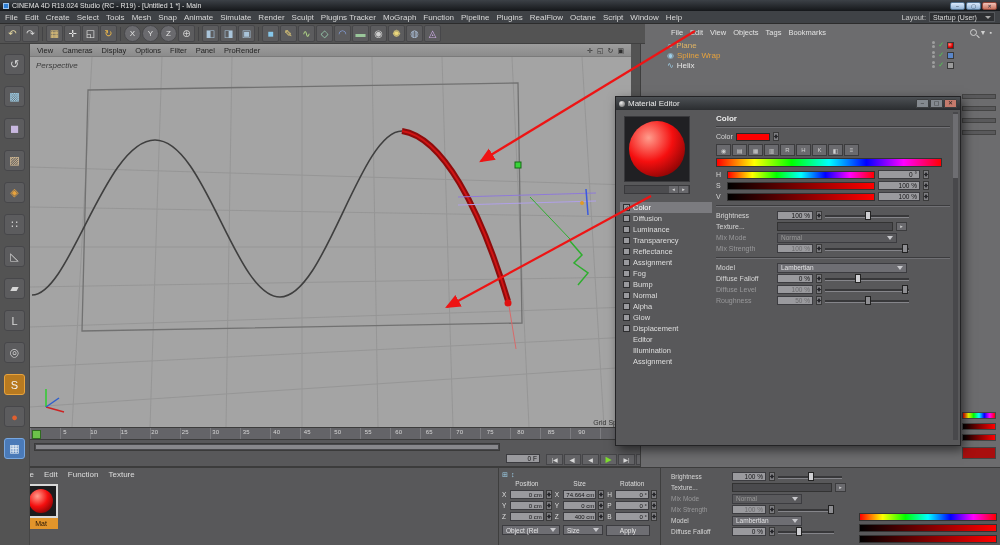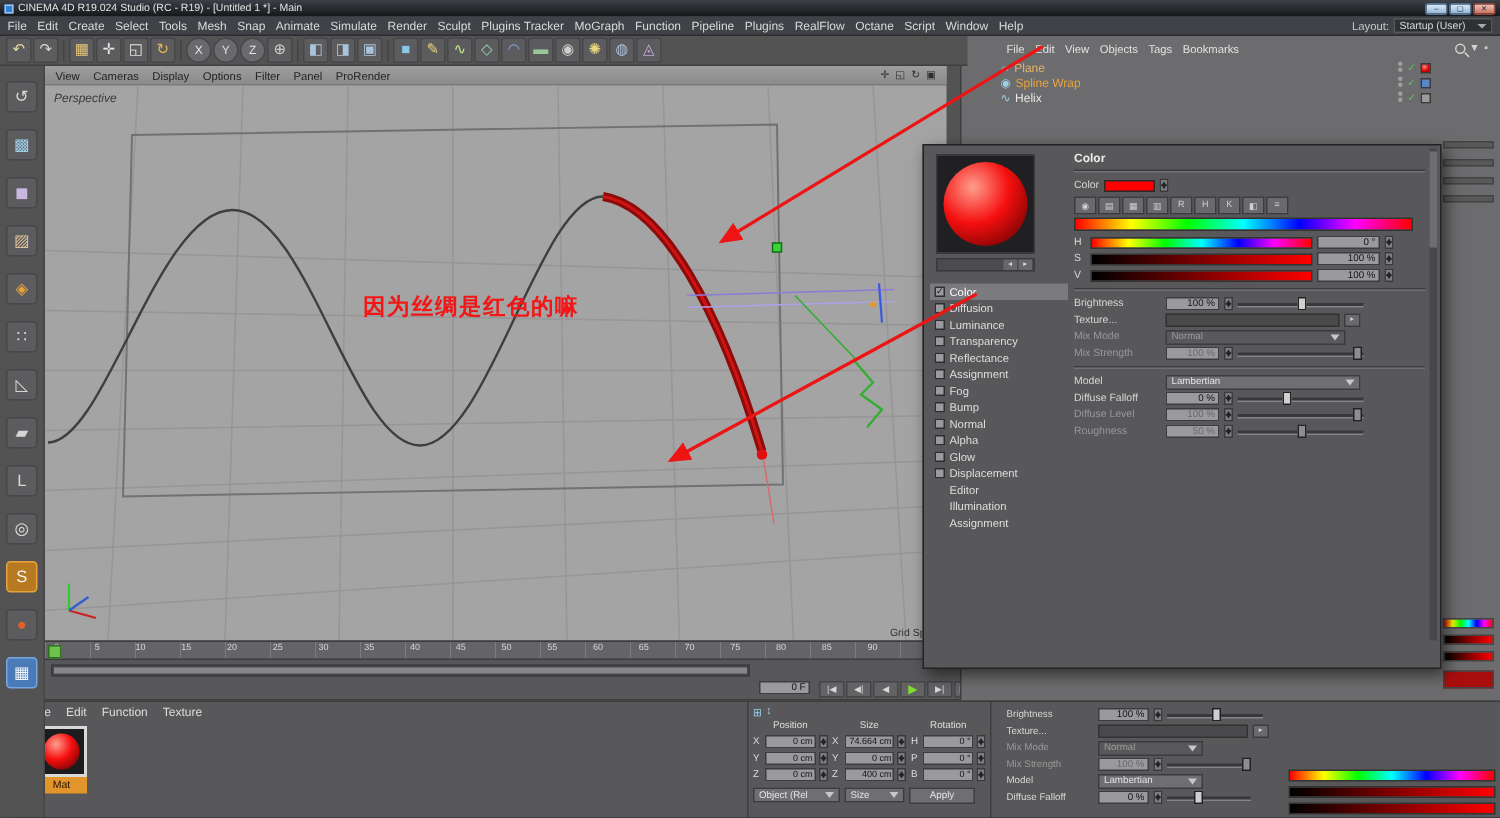--- a/index.html
+++ b/index.html
@@ -436,21 +436,20 @@
 
       <span class="vpi">✛</span>
           <span class="vpi">◱</span>
           <span class="vpi">↻</span>
           <span class="vpi">▣</span>
         </span>
     </div>
     <div class="vp-label">Perspective</div>
     <div class="grid-label">Grid Sp</div>
     <div class="anno">
-      <div>因为丝绸是红色的嘛</div>
     </div>
   </div>
 
   <div class="ruler">
     <div class="ticks">
 
     <span class="tick">0</span>
         <span class="tick">5</span>
         <span class="tick">10</span>
         <span class="tick">15</span>
@@ -581,20 +580,30 @@
     <div class="ebar" style="top:82px"></div>
     <div class="ebar" style="top:94px"></div>
     <div class="ebar" style="top:106px"></div>
     <div class="ebar rb spectrum-g" style="top:388px"></div>
     <div class="ebar rb red-g" style="top:399px"></div>
     <div class="ebar rb red-g" style="top:410px"></div>
     <div class="ebar" style="top:423px;height:12px;background:#a80e0e"></div>
   </div>
 
   <div class="matwin">
+    <div class="mw-title">
+      <span class="mw-ico"></span>
+      <span class="mw-name">Material Editor</span>
+      <span class="mw-btns">
+
+      <span class="mwb">–</span>
+          <span class="mwb">▢</span>
+          <span class="mwb close">✕</span>
+        </span>
+    </div>
     <div class="mw-body">
       <div class="prevtile">
         <div class="prevball"></div>
       </div>
       <div class="prevnav">
         <span class="pnb">◂</span>
         <span class="pnb">▸</span>
       </div>
       <div class="channels">
 

